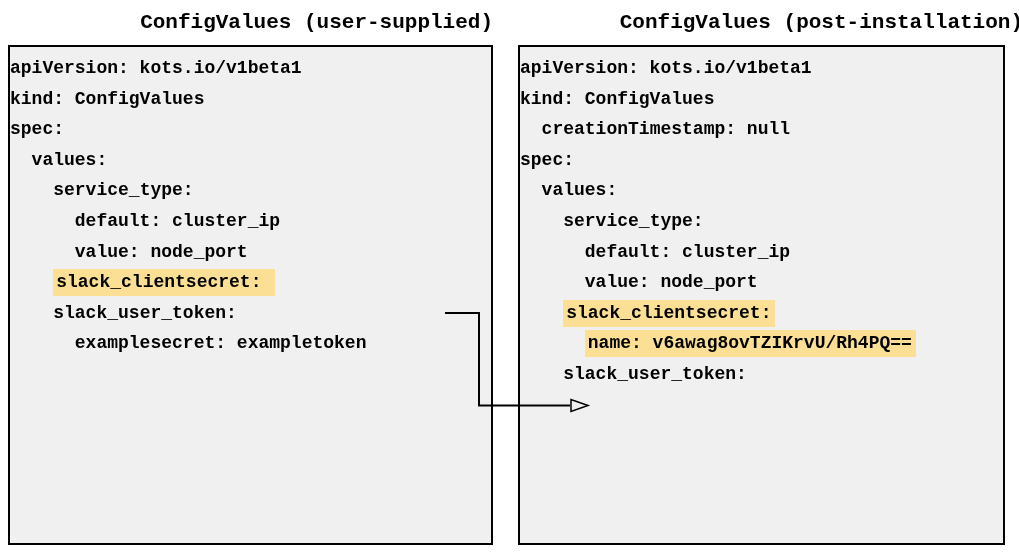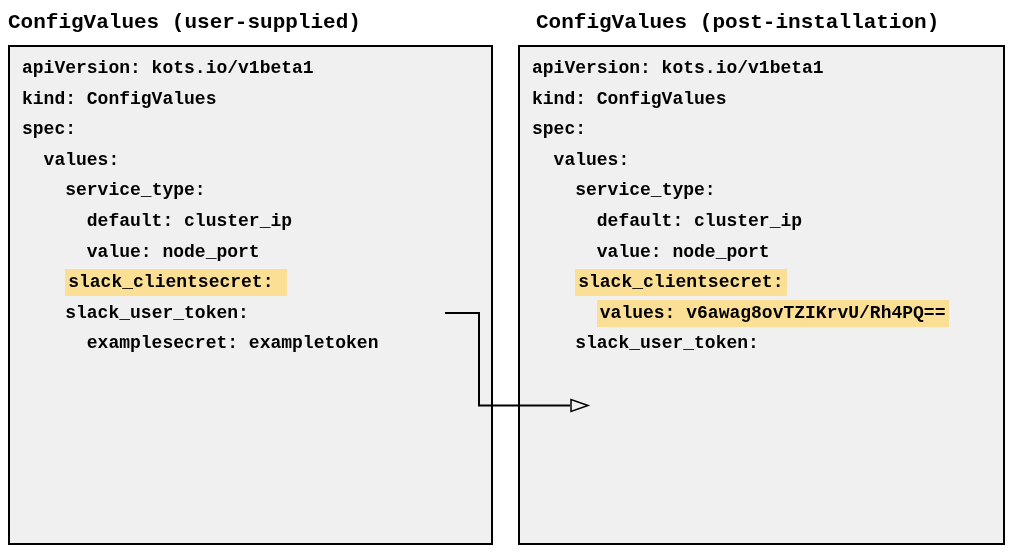--- a/index.html
+++ b/index.html
@@ -22,34 +22,34 @@
     font-family: "Liberation Mono", "DejaVu Sans Mono", monospace;
     font-weight: bold;
     color: var(--text-color);
     overflow: hidden;
   }
   .panel-title {
     position: absolute;
     top: 7px;
     height: 32px;
     line-height: 32px;
-    text-align: left;
+    text-align: right;
     font-size: 21px;
     font-weight: bold;
     white-space: pre;
   }
   .panel-title.left  { left: 8px;   width: 485px; }
   .panel-title.right { left: 536px; width: 487px; }
   .panel {
     position: absolute;
     top: 45px;
     height: 500px;
     background: var(--panel-bg);
     border: 2px solid var(--border-color);
-    padding: 6px 12px;
+    padding: 6px 0;
   }
   .panel.left  { left: 8px;   width: 485px; }
   .panel.right { left: 518px; width: 487px; }
   .code-line {
     height: 30.6px;
     line-height: 30.6px;
     font-size: 18px;
     white-space: pre;
   }
   .hl {
@@ -91,27 +91,28 @@
         <div class="code-line">    <span class="hl">slack_clientsecret:</span></div>
         <div class="code-line">    <span>slack_user_token:</span></div>
         <div class="code-line">      <span>examplesecret: exampletoken</span></div>
       </div>
   </div>
 
   <div class="panel right">
     <div class="code-lines" id="right-lines">
         <div class="code-line"><span>apiVersion: kots.io/v1beta1</span></div>
         <div class="code-line"><span>kind: ConfigValues</span></div>
+        <div class="code-line">  <span>creationTimestamp: null</span></div>
         <div class="code-line"><span>spec:</span></div>
         <div class="code-line">  <span>values:</span></div>
         <div class="code-line">    <span>service_type:</span></div>
         <div class="code-line">      <span>default: cluster_ip</span></div>
         <div class="code-line">      <span>value: node_port</span></div>
         <div class="code-line">    <span class="hl">slack_clientsecret:</span></div>
-        <div class="code-line">      <span class="hl">values: v6awag8ovTZIKrvU/Rh4PQ==</span></div>
+        <div class="code-line">      <span class="hl">name: v6awag8ovTZIKrvU/Rh4PQ==</span></div>
         <div class="code-line">    <span>slack_user_token:</span></div>
       </div>
   </div>
 
   <svg class="arrow-overlay" viewBox="0 0 1019 559" xmlns="http://www.w3.org/2000/svg">
     <polyline points="445,313 479,313 479,405.5 570,405.5" fill="none" stroke="#000000" stroke-width="2" stroke-linejoin="miter"></polyline>
     <polygon points="588,405.5 571,399.5 571,411.5" fill="none" stroke="#000000" stroke-width="1.5" stroke-linejoin="miter"></polygon>
   </svg>
 
 </div>

